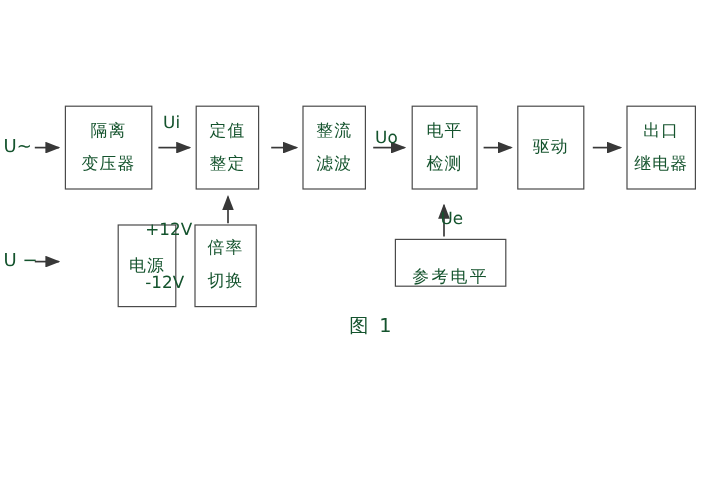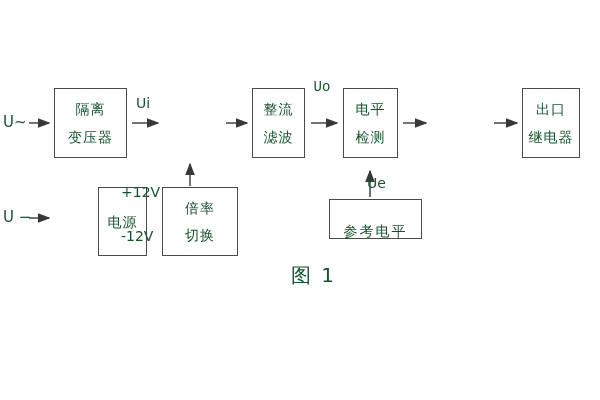--- a/index.html
+++ b/index.html
@@ -28,39 +28,39 @@
   .blk.one{justify-content:center;}
   .lbl{
     position:absolute;
     font-size:14px;
     line-height:1;
     white-space:nowrap;
   }
   .lbl.center{text-align:center;}
   .caption{
     position:absolute;
-    font-size:20px;
+    font-size:16px;
     letter-spacing:2px;
     white-space:nowrap;
   }
   
   #b-isolation{left:54px;top:88px;width:73px;height:70px;}
   #b-setting  {left:163px;top:88px;width:53px;height:70px;}
   #b-rectify  {left:252px;top:88px;width:53px;height:70px;}
   #b-level    {left:343px;top:88px;width:55px;height:70px;}
   #b-drive    {left:431px;top:88px;width:56px;height:70px;}
   #b-relay    {left:522px;top:88px;width:58px;height:70px;}
   #b-power    {left:54px;top:187px;width:49px;height:69px;margin-left:44px;}
-  #b-ratio    {left:162px;top:187px;width:76px;height:69px;}
+  #b-ratio    {left:162px;top:187px;width:52px;height:69px;font-family:Liberation Mono, monospace;}
   #b-ref      {left:329px;top:199px;width:93px;height:40px;letter-spacing:2px;justify-content:flex-end;}
   
   #l-uac   {left:3px;top:115px;font-size:15px;}
   #l-udc   {left:3px;top:210px;font-size:15px;}
   #l-ui    {left:129px;top:96px;width:28px;}
-  #l-uo    {left:308px;top:80px;width:28px;font-family:Liberation Mono, monospace;}
+  #l-uo    {left:308px;top:108px;width:28px;}
   #l-ue    {left:367px;top:176px;}
   #l-p12   {left:121px;top:185px;}
   #l-m12   {left:121px;top:229px;}
   #caption {left:291px;top:262px;}
 </style>
 </head>
 <body>
 
 <div class="stage">
 
@@ -83,31 +83,38 @@
       <line x1="190" y1="186" x2="190" y2="164" marker-end="url(#ah)"></line>
       <line x1="370" y1="197" x2="370" y2="171" marker-end="url(#ah)"></line>
     </g>
   </svg>
 
   <div id="b-isolation" class="blk two">
     <span>隔离</span>
     <span>变压器</span>
   </div>
 
+  <div id="b-setting" class="blk two">
+    <span>定值</span>
+    <span>整定</span>
+  </div>
 
   <div id="b-level" class="blk two">
     <span>电平</span>
     <span>检测</span>
   </div>
 
   <div id="b-rectify" class="blk two">
     <span>整流</span>
     <span>滤波</span>
   </div>
 
+  <div id="b-drive" class="blk one">
+    <span>驱动</span>
+  </div>
 
   <div id="b-relay" class="blk two">
     <span>出口</span>
     <span>继电器</span>
   </div>
 
   <div id="b-power" class="blk one">
     <span>电源</span>
   </div>
 

